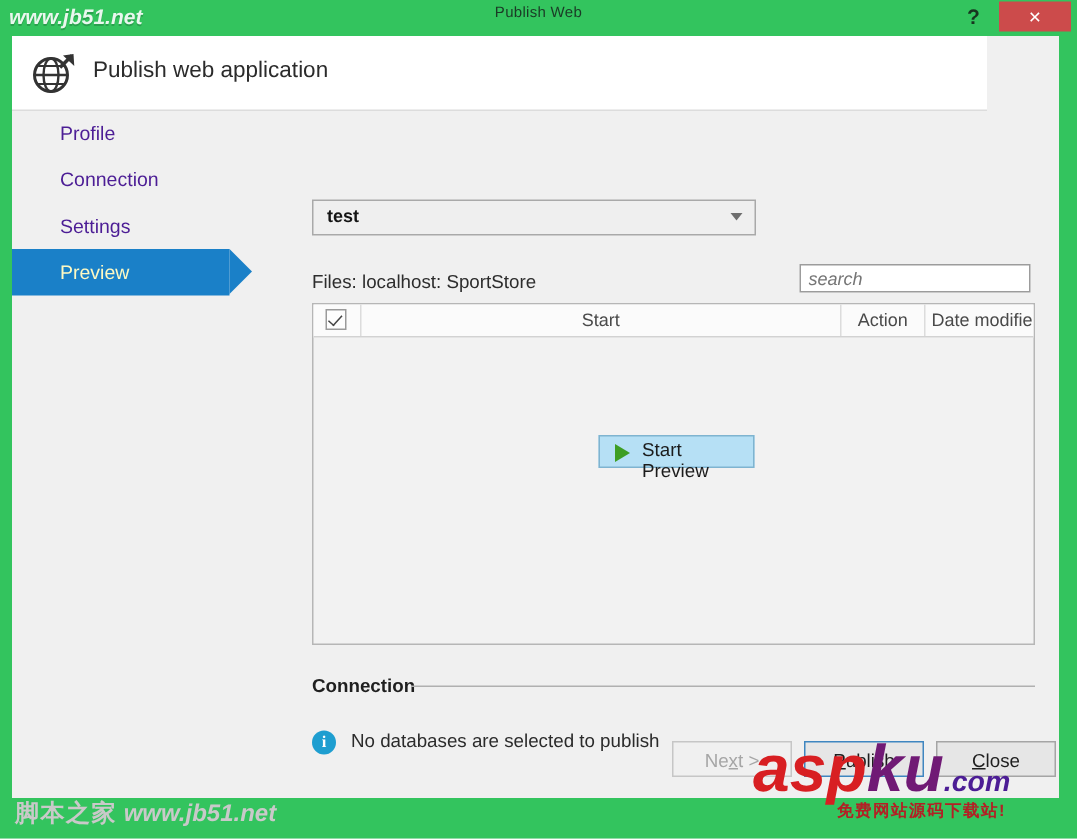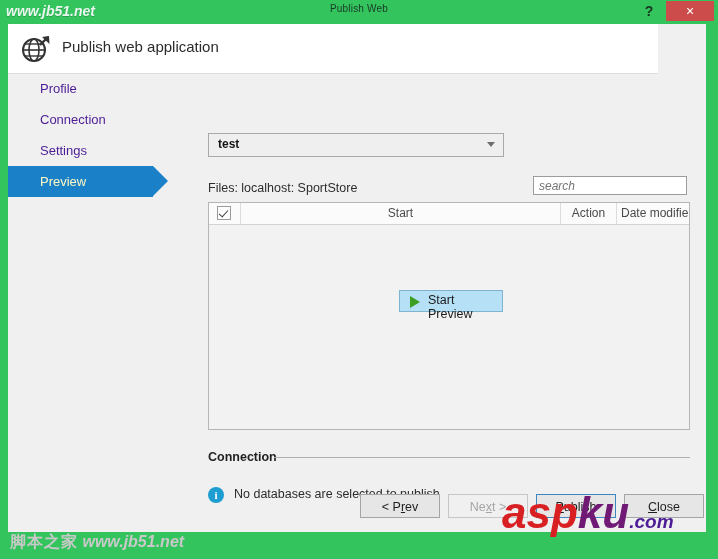--- a/index.html
+++ b/index.html
@@ -430,23 +430,20 @@
 
     <div id="databases-title">Connection</div>
     <div id="databases-rule"></div>
     <div id="info-icon">
       <span id="info-icon-glyph">i</span>
     </div>
     <div id="databases-message">No databases are selected to publish</div>
   </div>
 
   <div id="footer">
-    <div class="dlg-button" id="btn-prev">
-      <span>&lt; P</span><span class="accel">r</span><span>ev</span>
-    </div>
     <div class="dlg-button primary" id="btn-publish">
       <span class="accel">P</span><span>ublish</span>
     </div>
     <div class="dlg-button disabled" id="btn-next">
       <span>Ne</span><span class="accel">x</span><span>t &gt;</span>
     </div>
     <div class="dlg-button" id="btn-close">
       <span class="accel">C</span><span>lose</span>
     </div>
   </div>
@@ -454,13 +451,14 @@
 
 <div id="wm-bottom-left">
   <span class="cn">脚本之家</span>
   <span>www.jb51.net</span>
 </div>
 
 <div id="wm-aspku">
   <div id="wm-aspku-main">
     <span id="wm-asp">asp</span><span id="wm-ku">ku</span><span id="wm-com">.com</span>
   </div>
+  <div id="wm-aspku-sub">免费网站源码下载站!</div>
 </div>
 
 </body></html>

